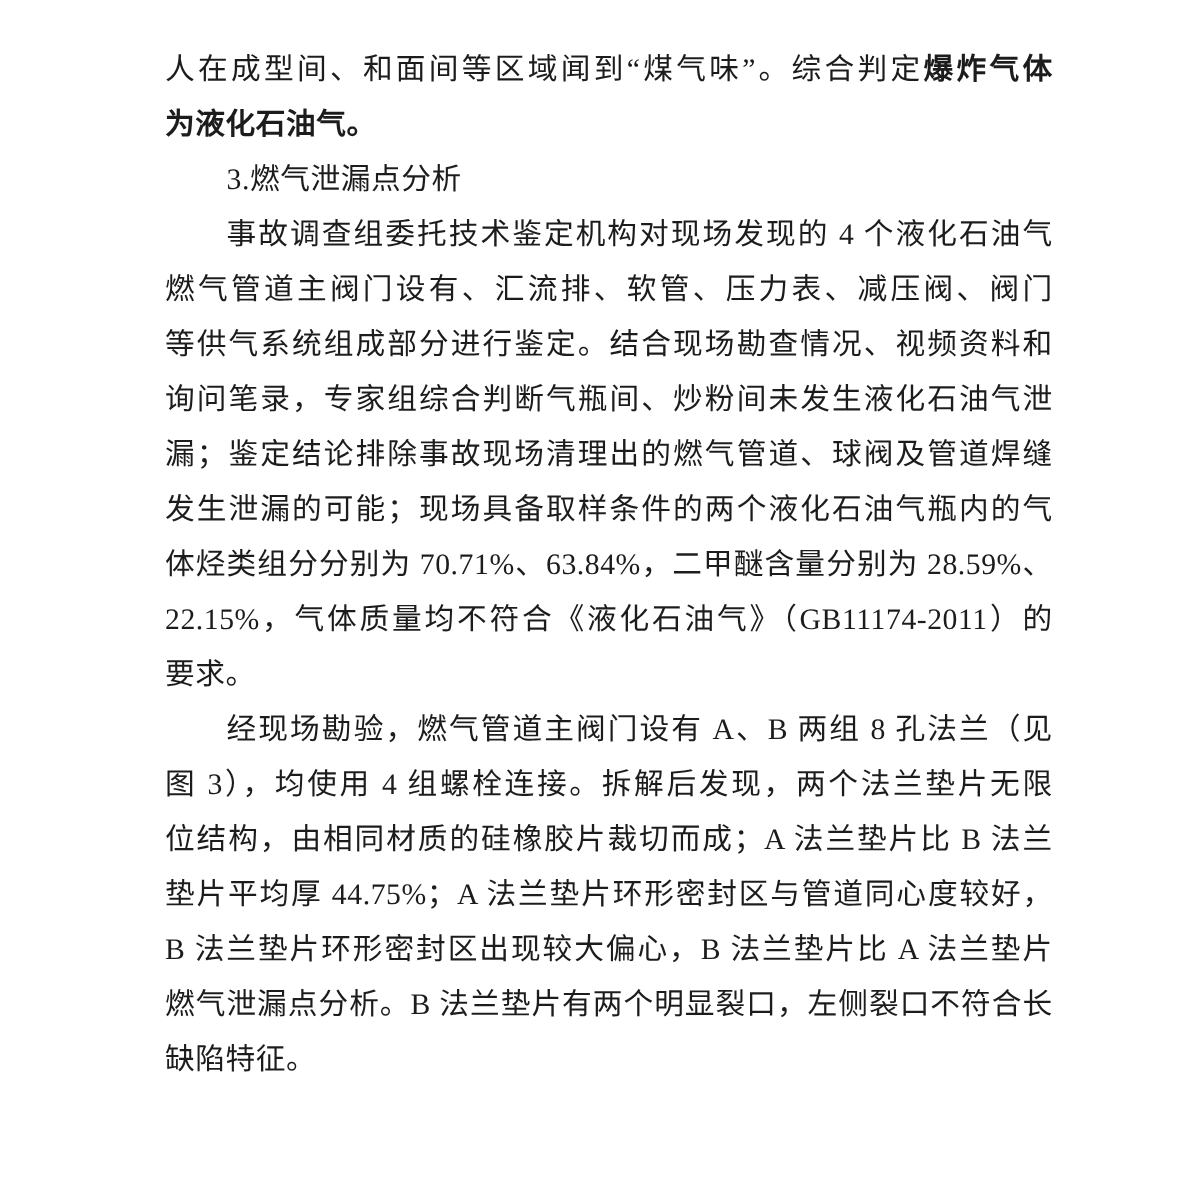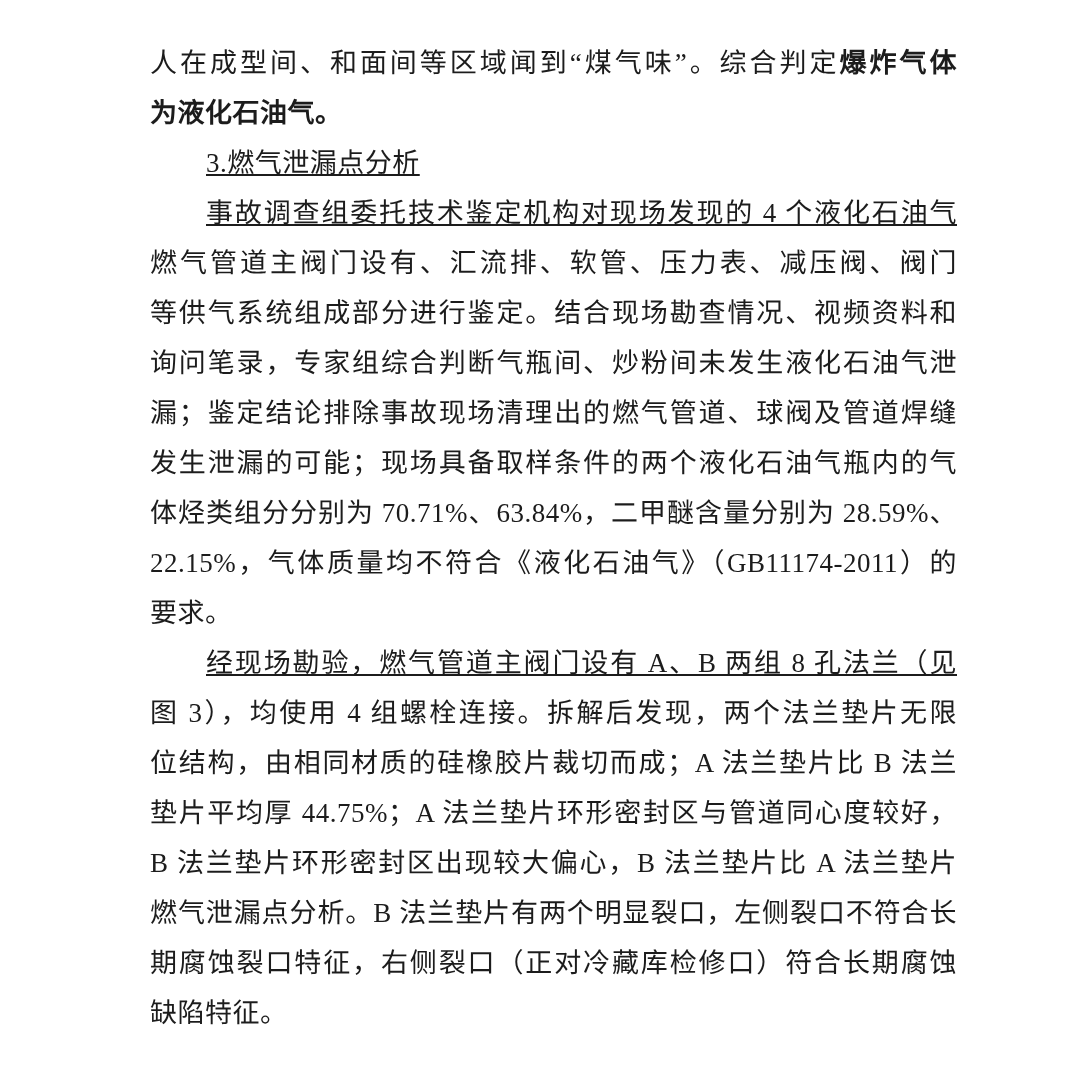--- a/index.html
+++ b/index.html
@@ -38,21 +38,20 @@
     overflow: visible;
   }
   .line.just {
     white-space: normal;
     text-align: justify;
     text-align-last: justify;
     -moz-text-align-last: justify;
   }
   .line.indent {
     text-indent: 56px;
-    text-decoration: underline;
   }
   .line .bold {
     font-weight: 700;
   }
 </style>
 </head>
 <body>
 
 <div class="page">
   <div class="doc-body">
@@ -67,16 +66,15 @@
       <div class="line just"><span>发生泄漏的可能；现场具备取样条件的两个液化石油气瓶内的气</span></div>
       <div class="line just"><span>体烃类组分分别为 70.71%、63.84%，二甲醚含量分别为 28.59%、</span></div>
       <div class="line just"><span>22.15%，气体质量均不符合《液化石油气》（GB11174-2011）的</span></div>
       <div class="line"><span>要求。</span></div>
       <div class="line indent just"><span>经现场勘验，燃气管道主阀门设有 A、B 两组 8 孔法兰（见</span></div>
       <div class="line just"><span>图 3），均使用 4 组螺栓连接。拆解后发现，两个法兰垫片无限</span></div>
       <div class="line just"><span>位结构，由相同材质的硅橡胶片裁切而成；A 法兰垫片比 B 法兰</span></div>
       <div class="line just"><span>垫片平均厚 44.75%；A 法兰垫片环形密封区与管道同心度较好，</span></div>
       <div class="line just"><span>B 法兰垫片环形密封区出现较大偏心，B 法兰垫片比 A 法兰垫片</span></div>
       <div class="line just"><span>燃气泄漏点分析。B 法兰垫片有两个明显裂口，左侧裂口不符合长</span></div>
-      <div class="line just"><span>期腐蚀裂口特征，右侧裂口（正对冷藏库检修口）符合长期腐蚀</span></div>
       <div class="line"><span>缺陷特征。</span></div>
     </div>
 </div>
 
 </body></html>

